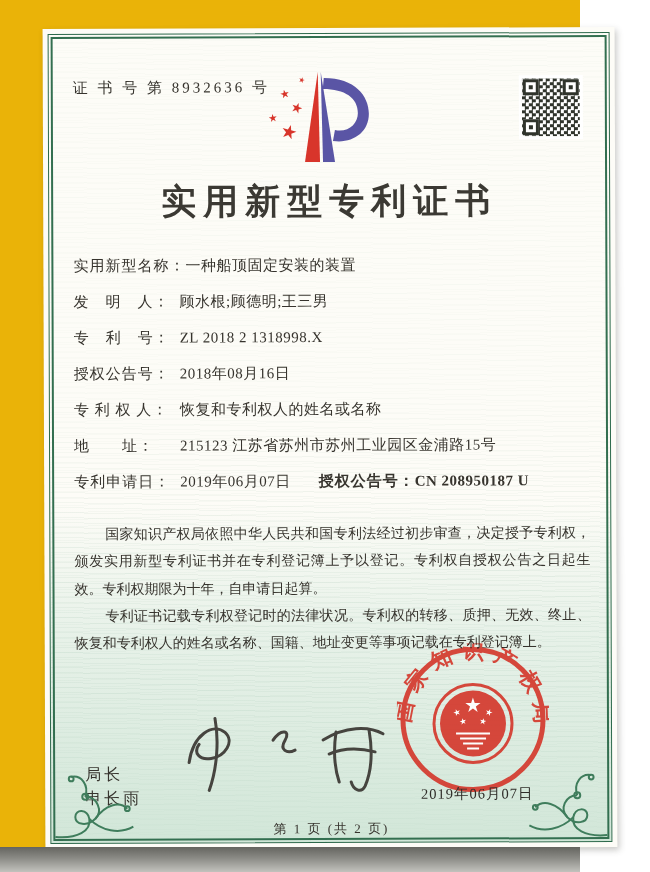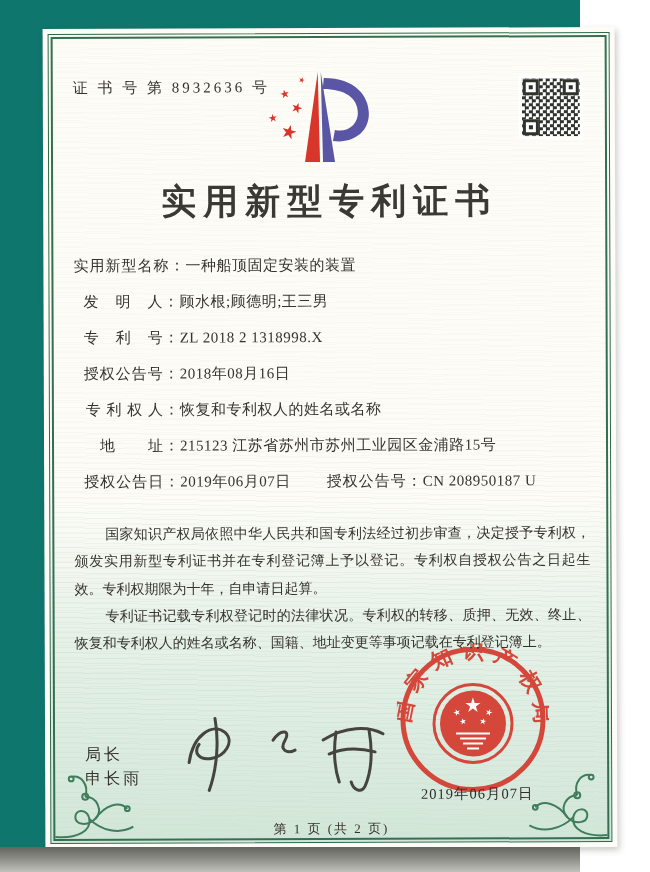--- a/index.html
+++ b/index.html
@@ -1,21 +1,21 @@
 <!DOCTYPE html>
 <html><head>
 <meta charset="utf-8">
 <style>
   * { margin:0; padding:0; box-sizing:border-box; }
   html,body { width:650px; height:872px; }
   body { font-family:"Liberation Serif","DejaVu Serif",serif; overflow:hidden; }
 
   .stage { position:relative; width:580px; height:872px;
            background:linear-gradient(180deg,#fbfbf8 0%, #f6f6f2 70%, #eteff0 100%);
-           background-color:#0f766e; }
+           background-color:#eab308; }
 
   
   .page { position:absolute; left:44px; top:28px; width:572px; height:820px;
           background:#fdfcf7; transform:rotate(-0.2deg);
           box-shadow:2px 3px 6px rgba(60,60,55,.28); }
 
   
   .page::before { content:""; position:absolute; inset:6px; z-index:0;
     background:
       repeating-linear-gradient(1.2deg, rgba(96,152,122,.16) 0 1px, rgba(0,0,0,0) 1px 5px),
@@ -42,29 +42,29 @@
   .qr .pm { position:absolute; width:16px; height:16px; border:3px solid #30342c; background:#fff; }
   .qr .pm::after { content:""; position:absolute; inset:3px; background:#30342c; }
   .qr .tl { left:1px; top:1px; } .qr .tr { right:1px; top:1px; } .qr .bl { left:1px; bottom:1px; }
 
   .title { position:absolute; left:0; right:0; top:150px; text-align:center;
            font-size:35px; font-weight:700; letter-spacing:7px; color:#3b3933; }
 
   .fields { position:absolute; left:30px; top:226px; right:22px;
             display:flex; flex-direction:column; gap:14px; font-size:15px; }
   .row { line-height:22px; white-space:nowrap; }
-  .lab { display:inline-block; min-width:106px; letter-spacing:1px;text-align:right; }
+  .lab { display:inline-block; min-width:106px; letter-spacing:1px; }
   .val { letter-spacing:.5px; }
-  .grant .pair2 { margin-left:36px; }
+  .grant .pair2 { margin-left:28px;font-weight:bold; }
 
   .paras { position:absolute; left:30px; right:26px; top:492px; font-size:14px;
            line-height:1.95; text-align:justify; color:#36332d; }
   .paras p { text-indent:2.2em; margin:0; }
 
-  .signer { position:absolute; left:40px; top:716px; font-size:16px; letter-spacing:3px; }
+  .signer { position:absolute; left:40px; top:736px; font-size:16px; letter-spacing:3px; }
   .signer .name { margin-top:3px; }
 
   .sig { position:absolute; left:128px; top:682px; width:230px; height:90px; }
 
   .seal { position:absolute; left:352px; top:616px; width:152px; height:152px;
           opacity:.92; mix-blend-mode:multiply; }
   .seal-date { position:absolute; left:352px; top:757px; width:160px; text-align:center;
                font-size:14.5px; letter-spacing:1px; color:#2f2d29; }
 
   .footer { position:absolute; left:0; right:0; top:792px; text-align:center;
@@ -128,21 +128,21 @@
         <div class="row">
           <span class="lab">授权公告号：</span><span class="val">2018年08月16日</span>
         </div>
         <div class="row">
           <span class="lab">专 利 权 人：</span><span class="val">恢复和专利权人的姓名或名称</span>
         </div>
         <div class="row">
           <span class="lab">地　　址：</span><span class="val">215123 江苏省苏州市苏州工业园区金浦路15号</span>
         </div>
         <div class="row grant">
-          <span class="lab">授权公告日：</span><span class="val">2019年06月07日</span><span class="pair2"><span class="lab" style="min-width:0">授权公告号：</span><span class="val">CN 208950187 U</span></span>
+          <span class="lab">专利申请日：</span><span class="val">2019年06月07日</span><span class="pair2"><span class="lab" style="min-width:0">授权公告号：</span><span class="val">CN 208950187 U</span></span>
         </div>
       </div>
 
       <div class="paras">
         <p>国家知识产权局依照中华人民共和国专利法经过初步审查，决定授予专利权，颁发实用新型专利证书并在专利登记簿上予以登记。专利权自授权公告之日起生效。专利权期限为十年，自申请日起算。</p>
         <p>专利证书记载专利权登记时的法律状况。专利权的转移、质押、无效、终止、恢复和专利权人的姓名或名称、国籍、地址变更等事项记载在专利登记簿上。</p>
       </div>
 
       <div class="signer">
         <div>局长</div>

